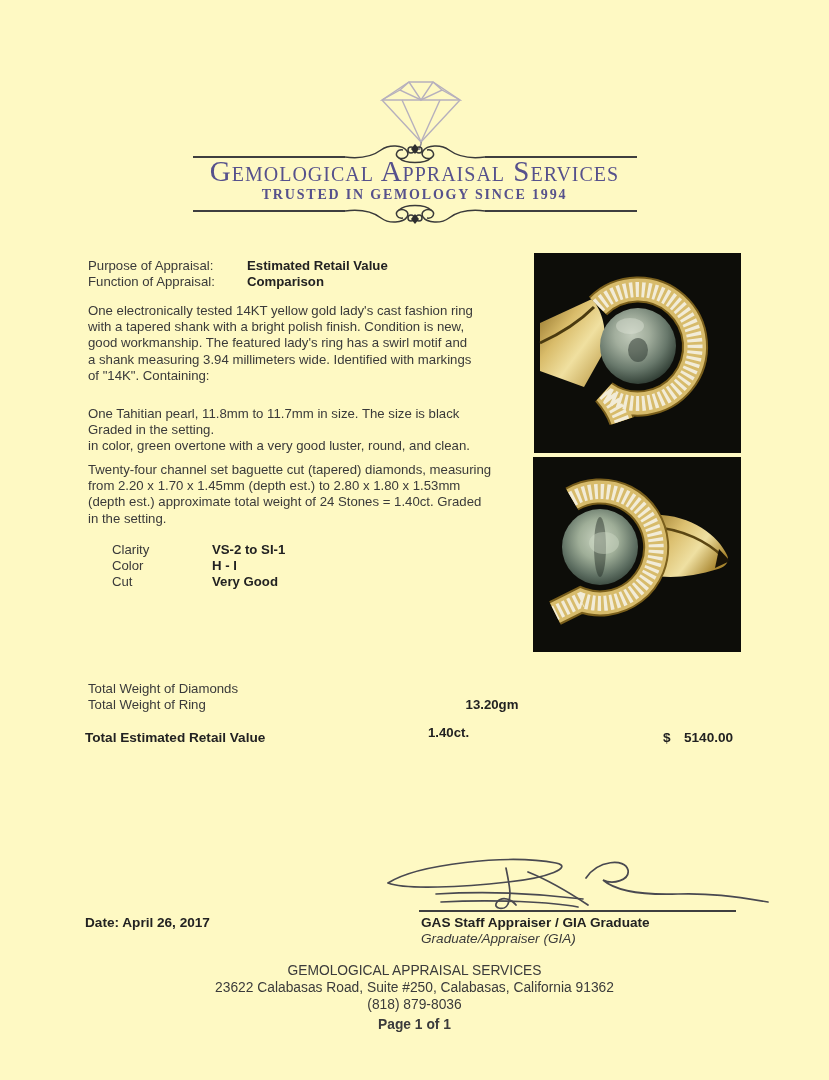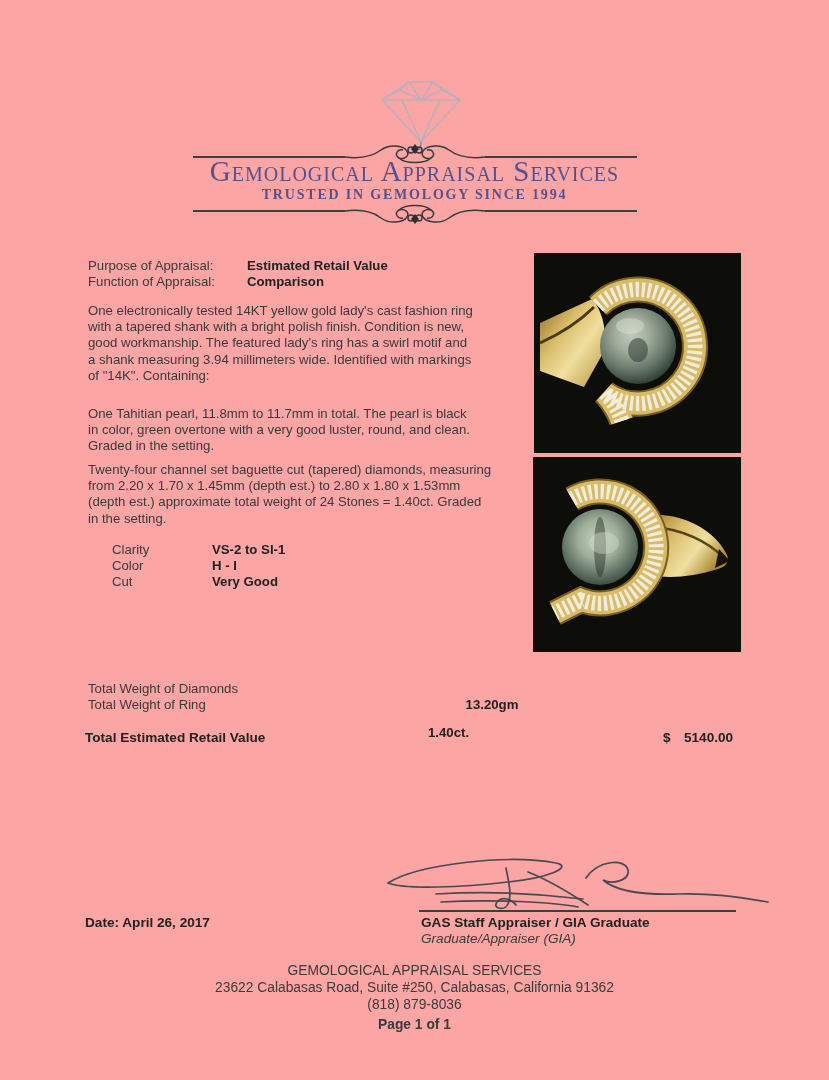--- a/index.html
+++ b/index.html
@@ -1,16 +1,16 @@
 <!DOCTYPE html>
 <html><head>
 <meta charset="utf-8">
 <style>
   html,body{margin:0;padding:0;background:#ffffff;}
-  .page{position:relative;width:829px;height:1080px;background:#fca5a5;overflow:hidden;
+  .page{position:relative;width:829px;height:1080px;background:#fef9c3;overflow:hidden;
         font-family:"Liberation Sans",sans-serif;color:#3a3a3a;font-size:13.2px;}
   .abs{position:absolute;}
   .b{font-weight:bold;color:#222;}
   .i{font-style:italic;}
   .nowrap{white-space:nowrap;}
   .pline{white-space:nowrap;line-height:16.2px;}
   .rule2{height:2px;background:#3f3f3f;}
   .serif{font-family:"Liberation Serif",serif;}
   .title{font-variant:small-caps;font-size:29px;letter-spacing:1px;color:#56518c;text-align:center;line-height:32px;}
   .subtitle{font-size:14px;letter-spacing:1.8px;color:#56518c;text-align:center;}
@@ -74,23 +74,23 @@
   <div class="abs fieldvalue nowrap b" style="top:274px;">Comparison</div>
 
   <div class="abs" style="left:88px;top:303px;">
     <div class="pline">One electronically tested 14KT yellow gold lady's cast fashion ring</div>
     <div class="pline">with a tapered shank with a bright polish finish. Condition is new,</div>
     <div class="pline">good workmanship. The featured lady's ring has a swirl motif and</div>
     <div class="pline">a shank measuring 3.94 millimeters wide. Identified with markings</div>
     <div class="pline">of "14K".  Containing:</div>
   </div>
   <div class="abs" style="left:88px;top:406px;">
-    <div class="pline">One Tahitian pearl, 11.8mm to 11.7mm in total. The pearl is black</div>
+    <div class="pline">One Tahitian pearl, 11.8mm to 11.7mm in size. The size is black</div>
+    <div class="pline">Graded in the setting.</div>
     <div class="pline">in color, green overtone with a very good luster, round, and clean.</div>
-    <div class="pline">Graded in the setting.</div>
   </div>
   <div class="abs" style="left:88px;top:462px;">
     <div class="pline">Twenty-four channel set baguette cut (tapered) diamonds, measuring</div>
     <div class="pline">from  2.20 x 1.70 x 1.45mm  (depth est.) to  2.80 x 1.80 x 1.53mm</div>
     <div class="pline">(depth est.) approximate total weight of 24 Stones = 1.40ct. Graded</div>
     <div class="pline">in the setting.</div>
   </div>
 
   <div class="abs" style="left:112px;top:542px;line-height:16.2px;">
     <div>Clarity</div>

